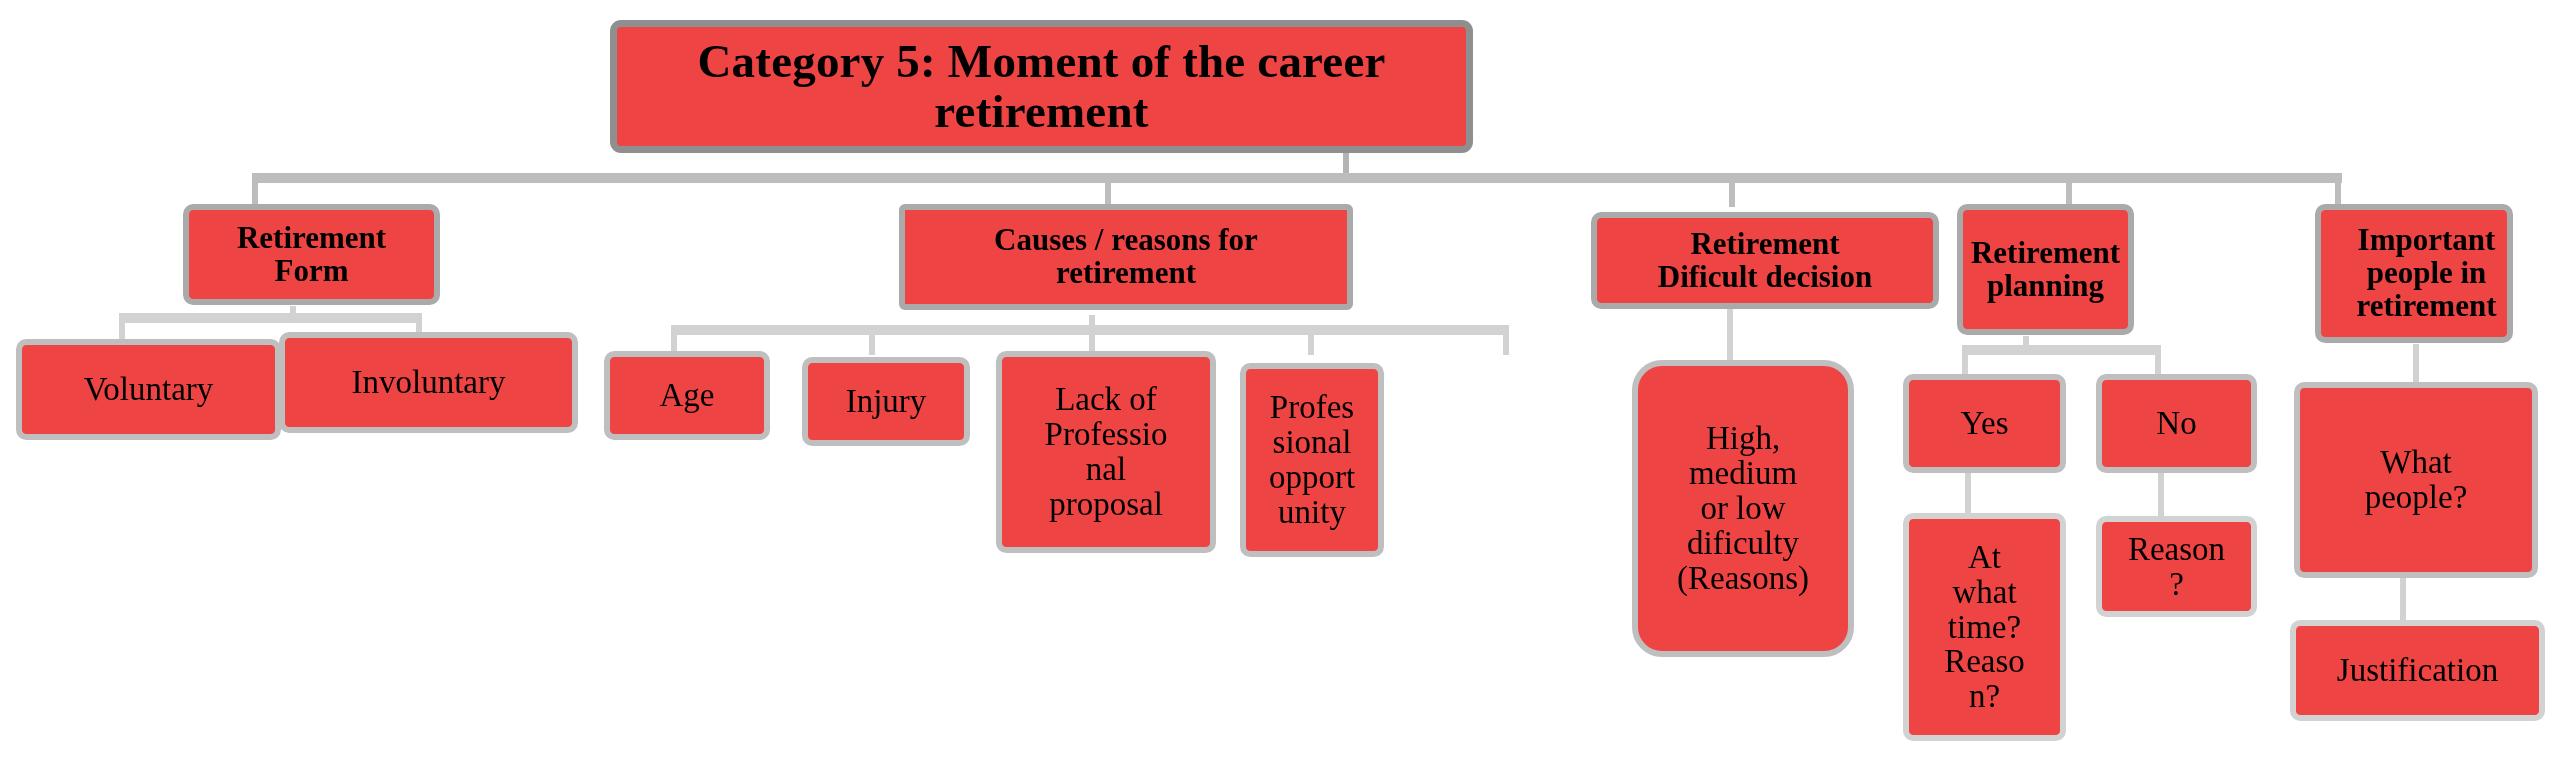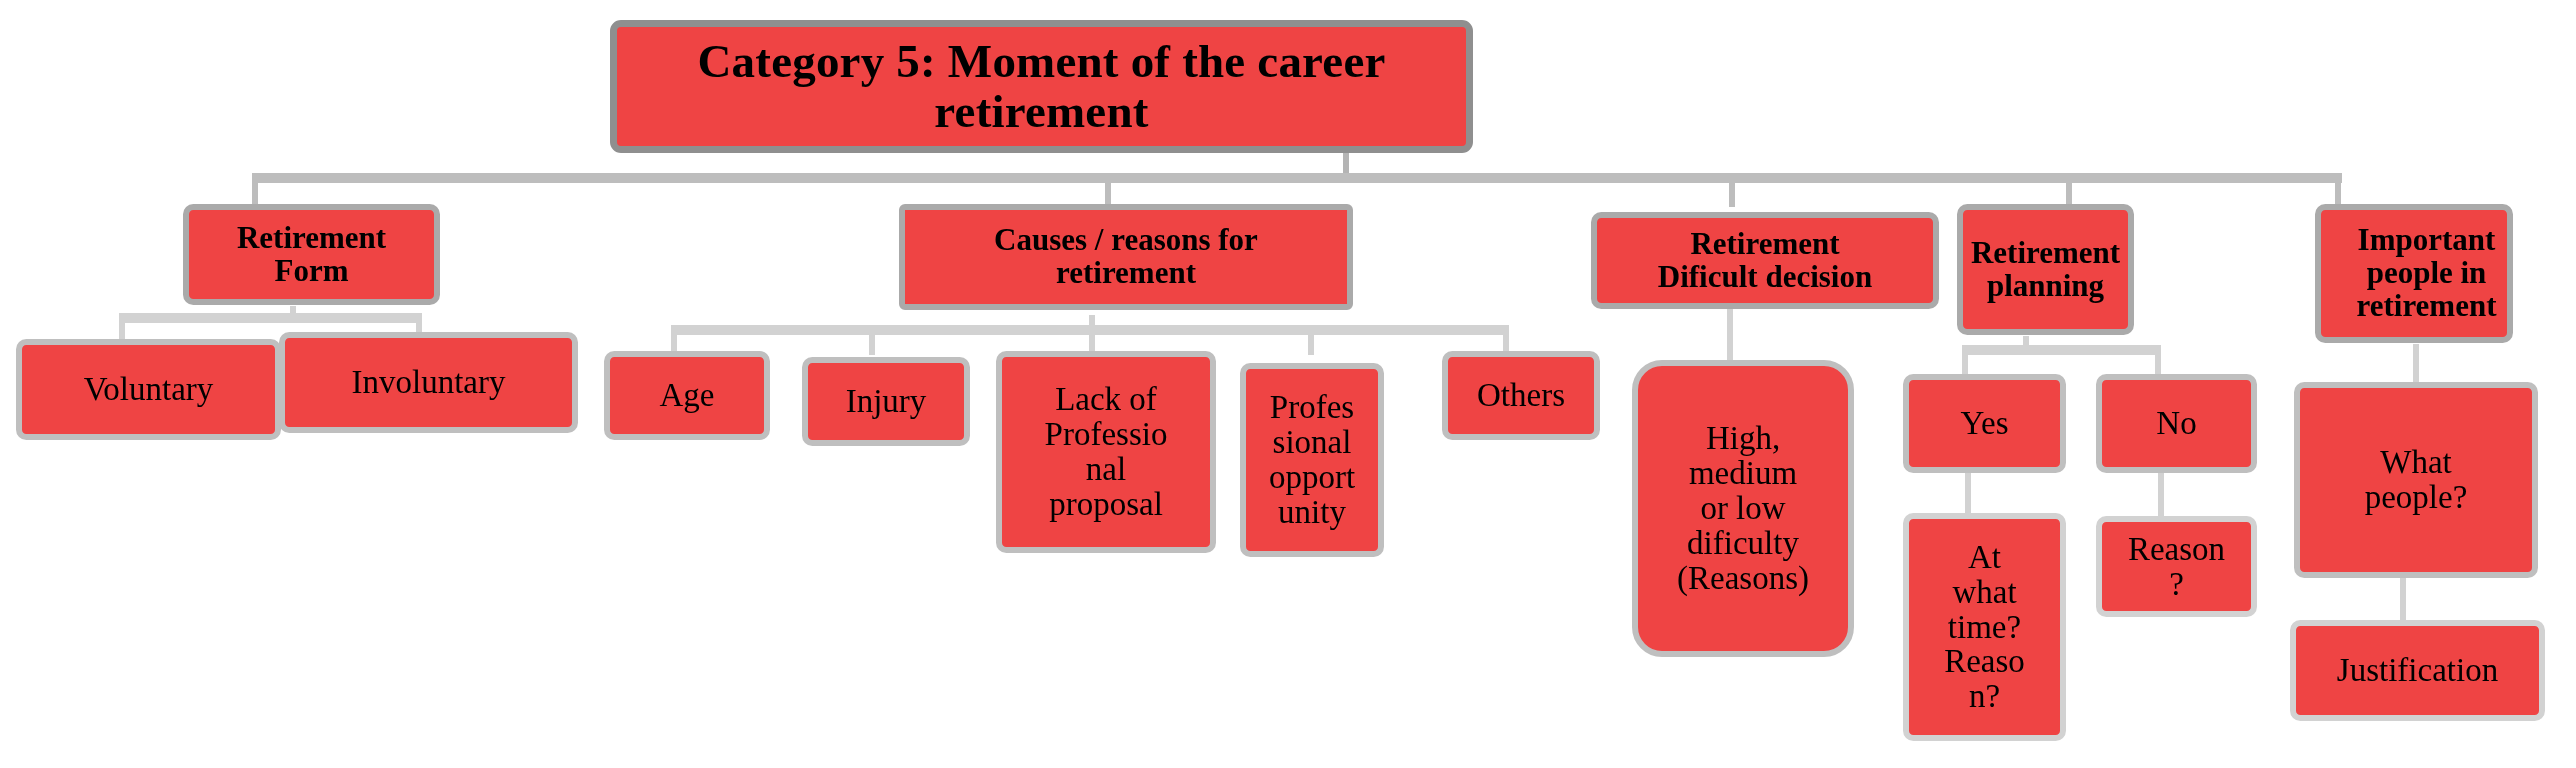--- a/index.html
+++ b/index.html
@@ -135,21 +135,20 @@
   <div class="node lvl-3" style="left:996px; top:351px; width:220px; height:202px;">Lack of
 Professio
 nal
 proposal</div>
 
   <div class="node lvl-3" style="left:1240px; top:363px; width:144px; height:194px;">Profes
 sional
 opport
 unity</div>
 
-  <div class="node lvl-3" style="left:1442px; top:351px; width:158px; height:89px;">Others</div>
 
   <div class="conn-light" style="left:1727px; top:309px; width:6.3px; height:55px;"></div>
 
   <div class="node lvl-3" style="left:1632px; top:360px; width:222px; height:297px;border-radius:30px;">High,
 medium
 or low
 dificulty
 (Reasons)</div>
 
   <div class="conn-light" style="left:2023px; top:336px; width:6.3px; height:12.7px;"></div>

